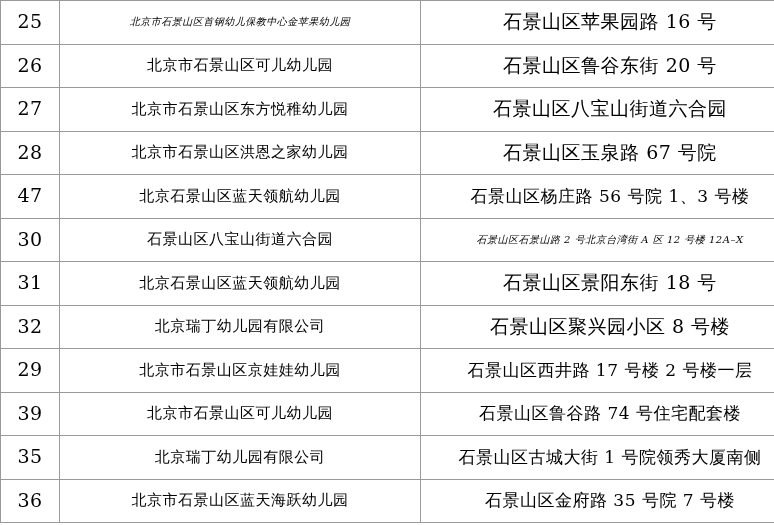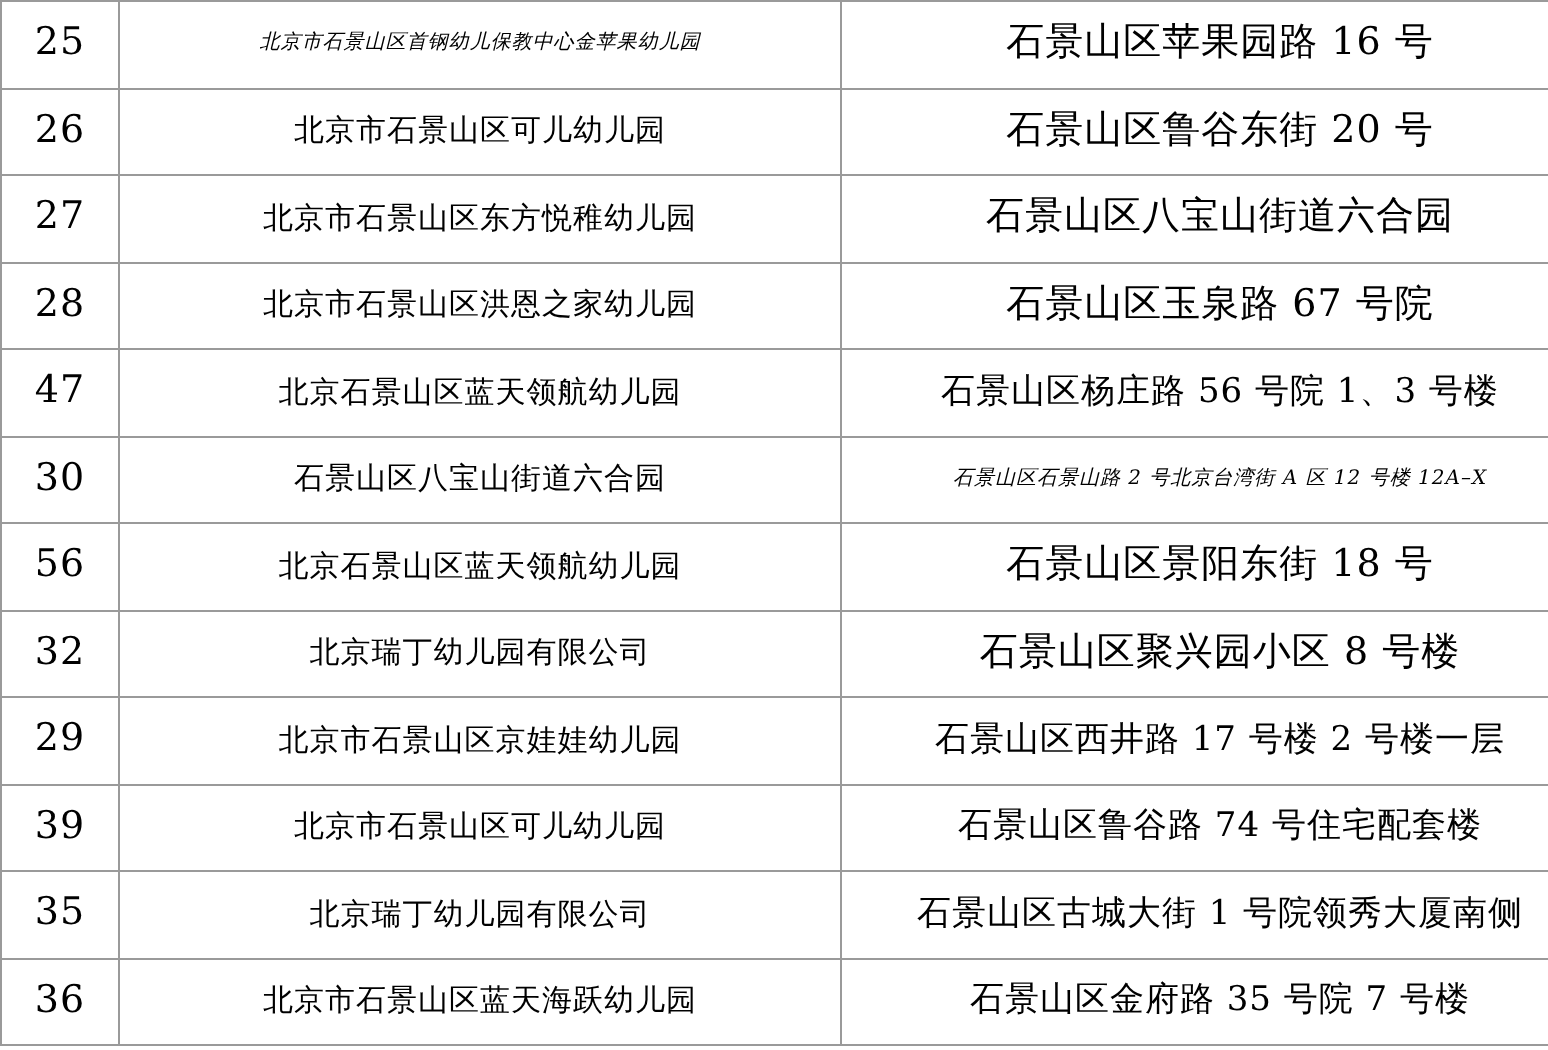--- a/index.html
+++ b/index.html
@@ -91,21 +91,21 @@
         <td class="col-index">47</td>
         <td class="col-name">北京石景山区蓝天领航幼儿园</td>
         <td class="col-addr mid">石景山区杨庄路 56 号院 1、3 号楼</td>
       </tr>
       <tr class="row">
         <td class="col-index">30</td>
         <td class="col-name">石景山区八宝山街道六合园</td>
         <td class="col-addr small two-line">石景山区石景山路 2 号北京台湾街 A 区 12 号楼 12A–X</td>
       </tr>
       <tr class="row">
-        <td class="col-index">56</td>
+        <td class="col-index">31</td>
         <td class="col-name">北京石景山区蓝天领航幼儿园</td>
         <td class="col-addr">石景山区景阳东街 18 号</td>
       </tr>
       <tr class="row">
         <td class="col-index">32</td>
         <td class="col-name">北京瑞丁幼儿园有限公司</td>
         <td class="col-addr">石景山区聚兴园小区 8 号楼</td>
       </tr>
       <tr class="row">
         <td class="col-index">29</td>

